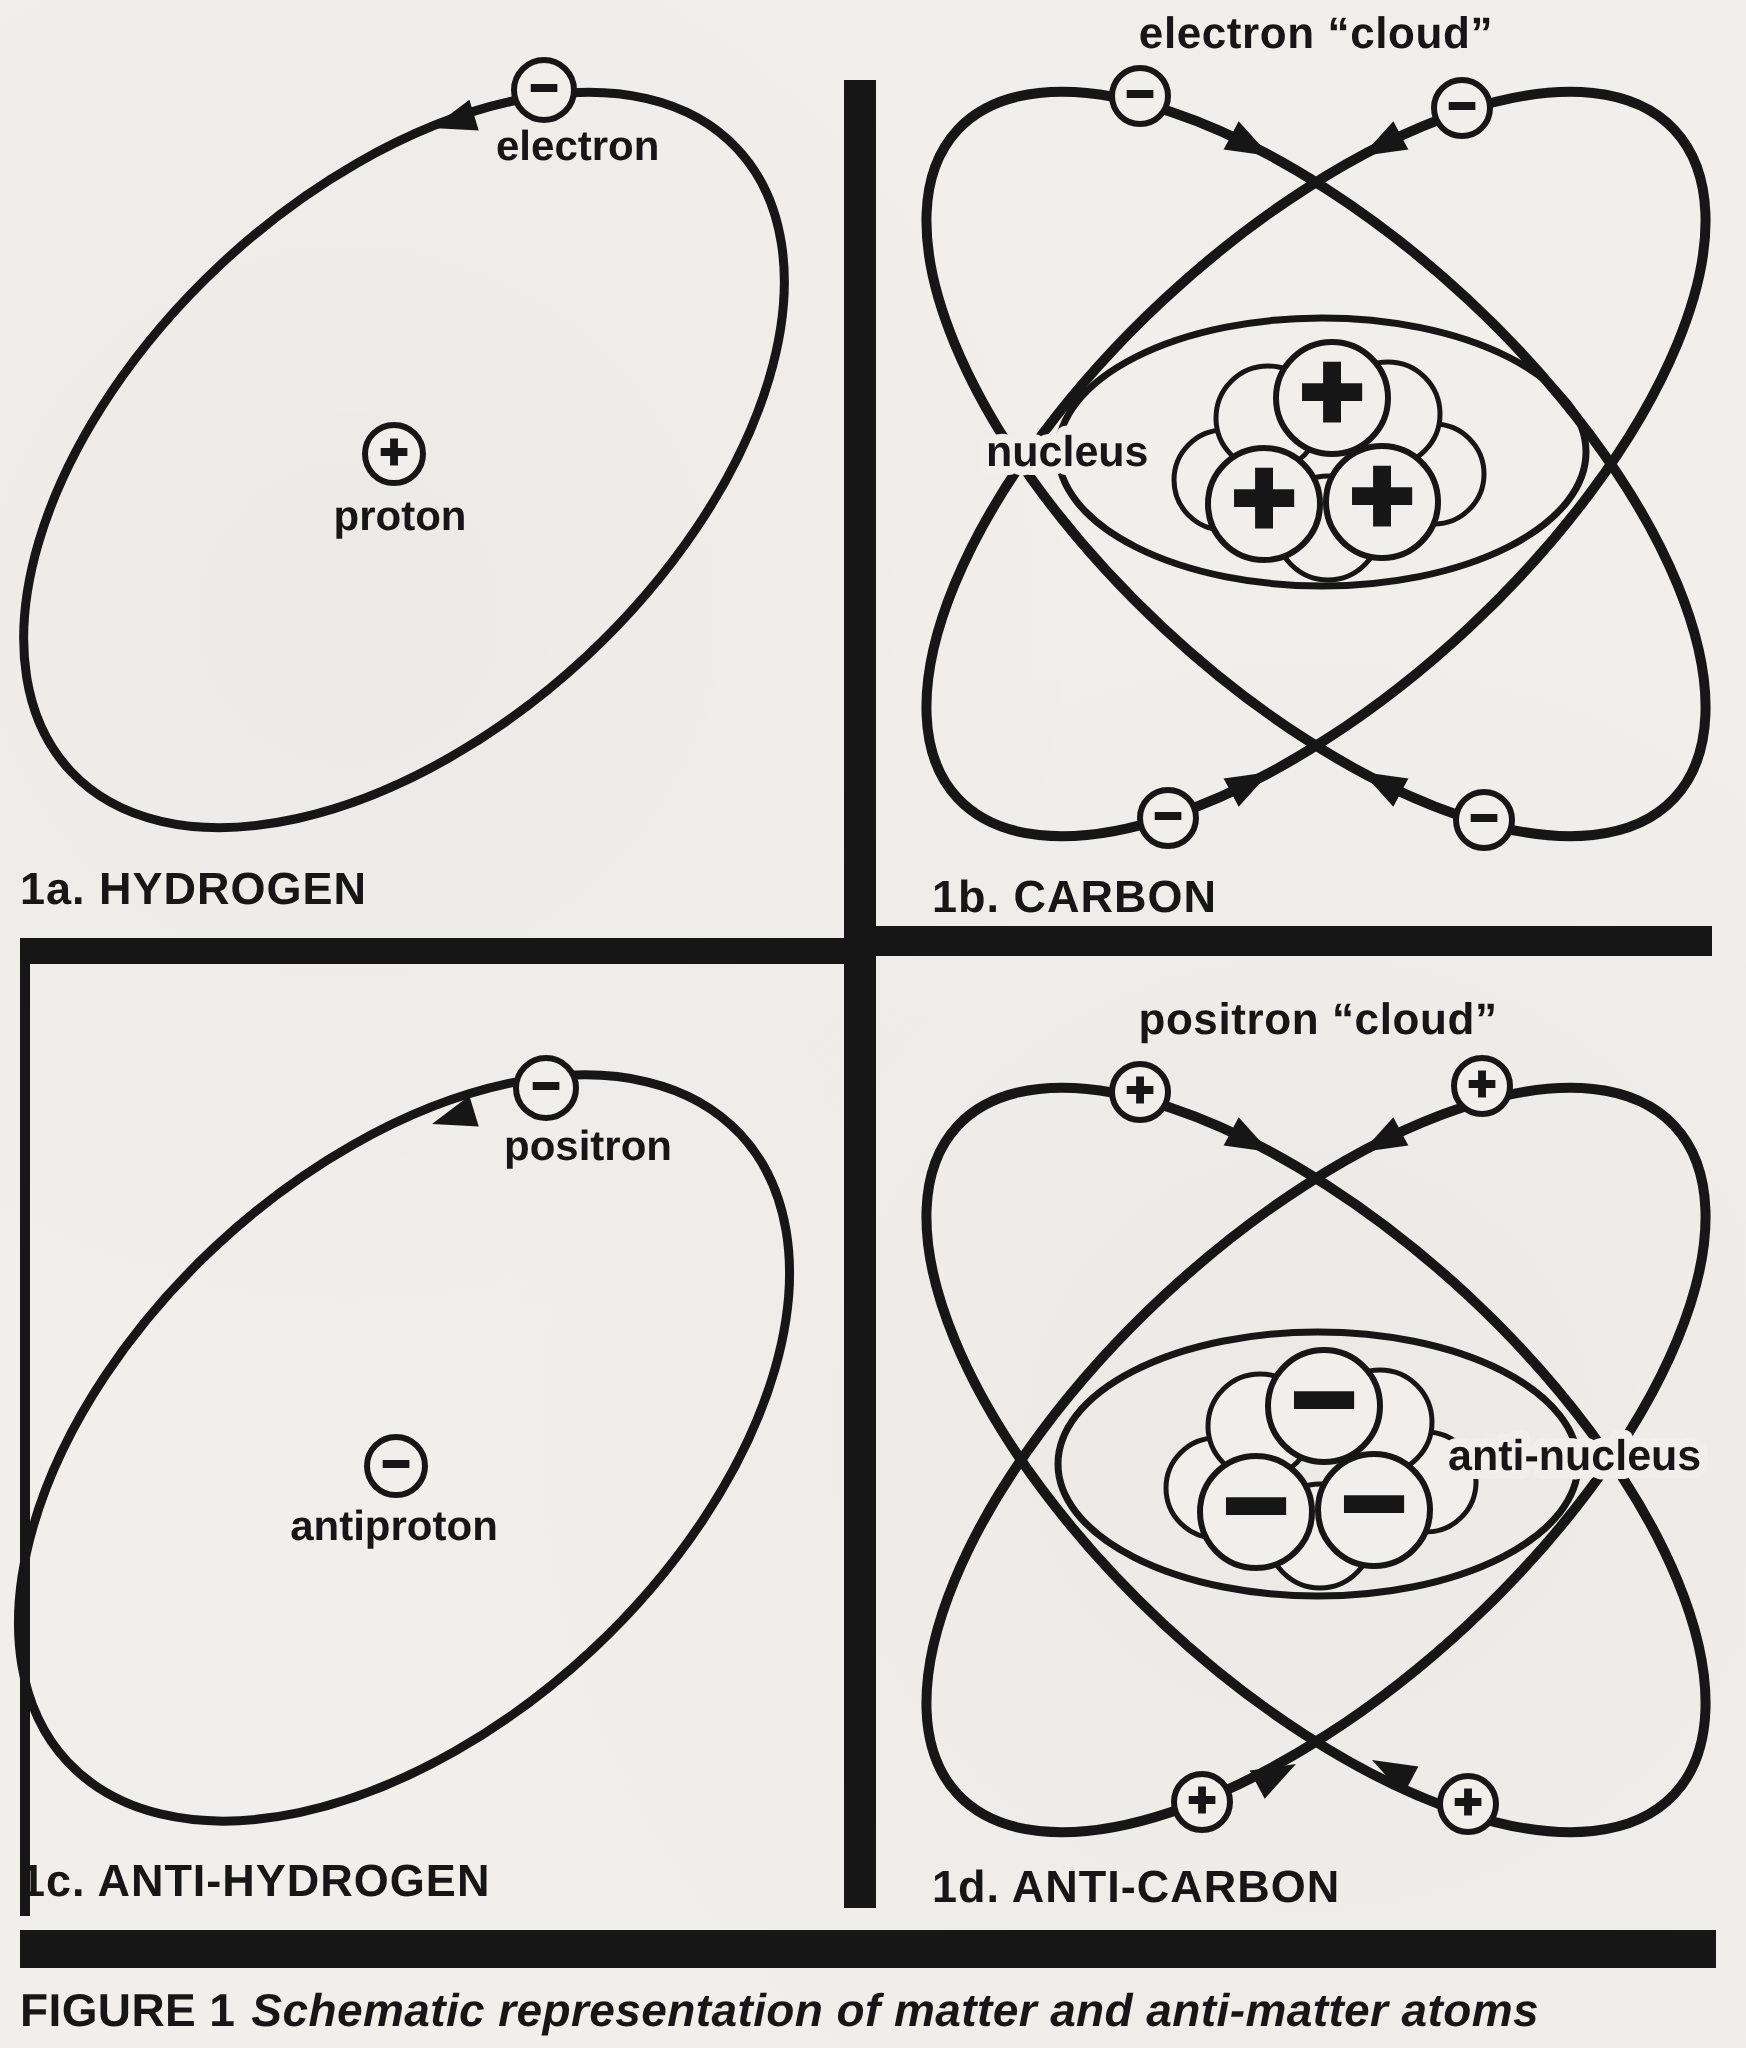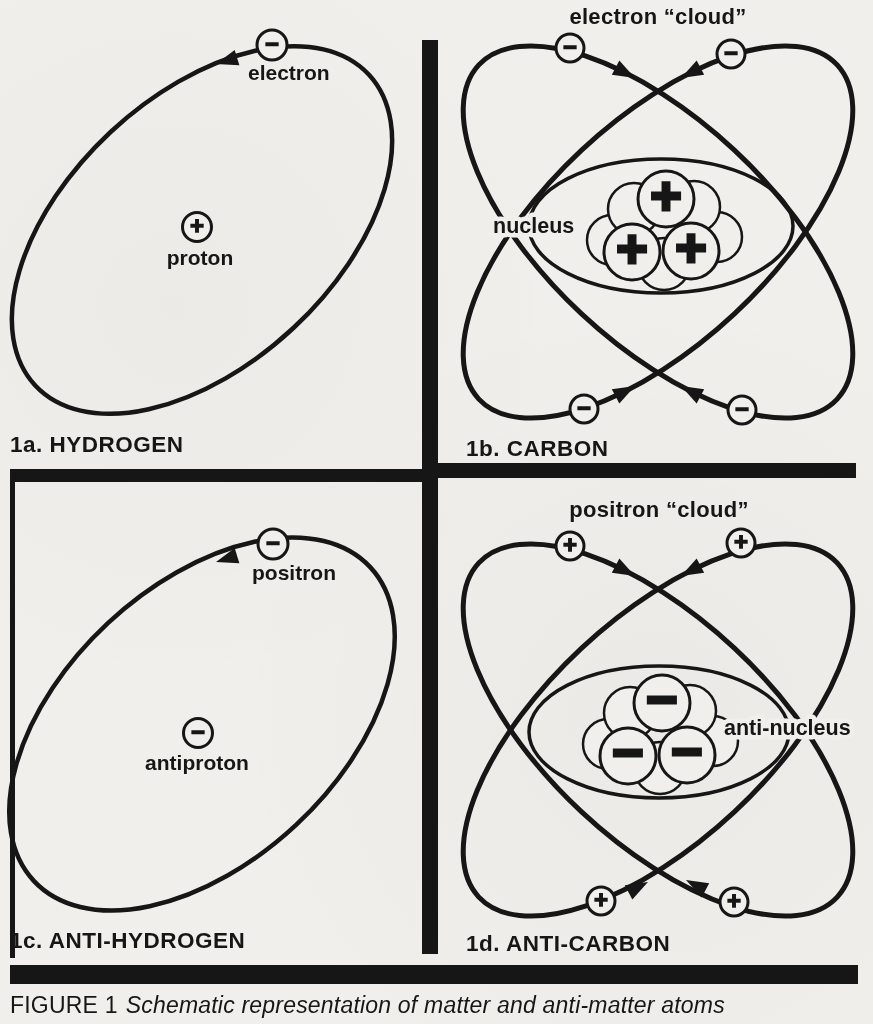--- a/index.html
+++ b/index.html
@@ -32,21 +32,21 @@
   .symbig { font-size:54px; text-anchor:middle; stroke:#161616; stroke-width:3px; paint-order:stroke; }
   .lab    { font-size:21px; }
   .lab22  { font-size:21.5px; }
   .mid    { text-anchor:middle; }
   .halo   { stroke:#f1efeb; stroke-width:9px; paint-order:stroke; stroke-linejoin:round; }
   .title  { font-size:22px; text-anchor:middle; letter-spacing:0.3px; }
   .plab   { font-size:22.5px; letter-spacing:0.5px; }
 
   .caption {
     position:absolute; left:10px; top:992px; z-index:2;
-    font-size:23px; font-weight:400; color:#161616; letter-spacing:0.2px;
+    font-size:23px; font-weight:700; color:#161616; letter-spacing:0.2px;
     white-space:nowrap;
     text-align:right;
   }
   .caption .cap-text { font-style:italic; margin-left:8px; }
 </style>
 </head>
 <body>
 
 <div class="page">
 

